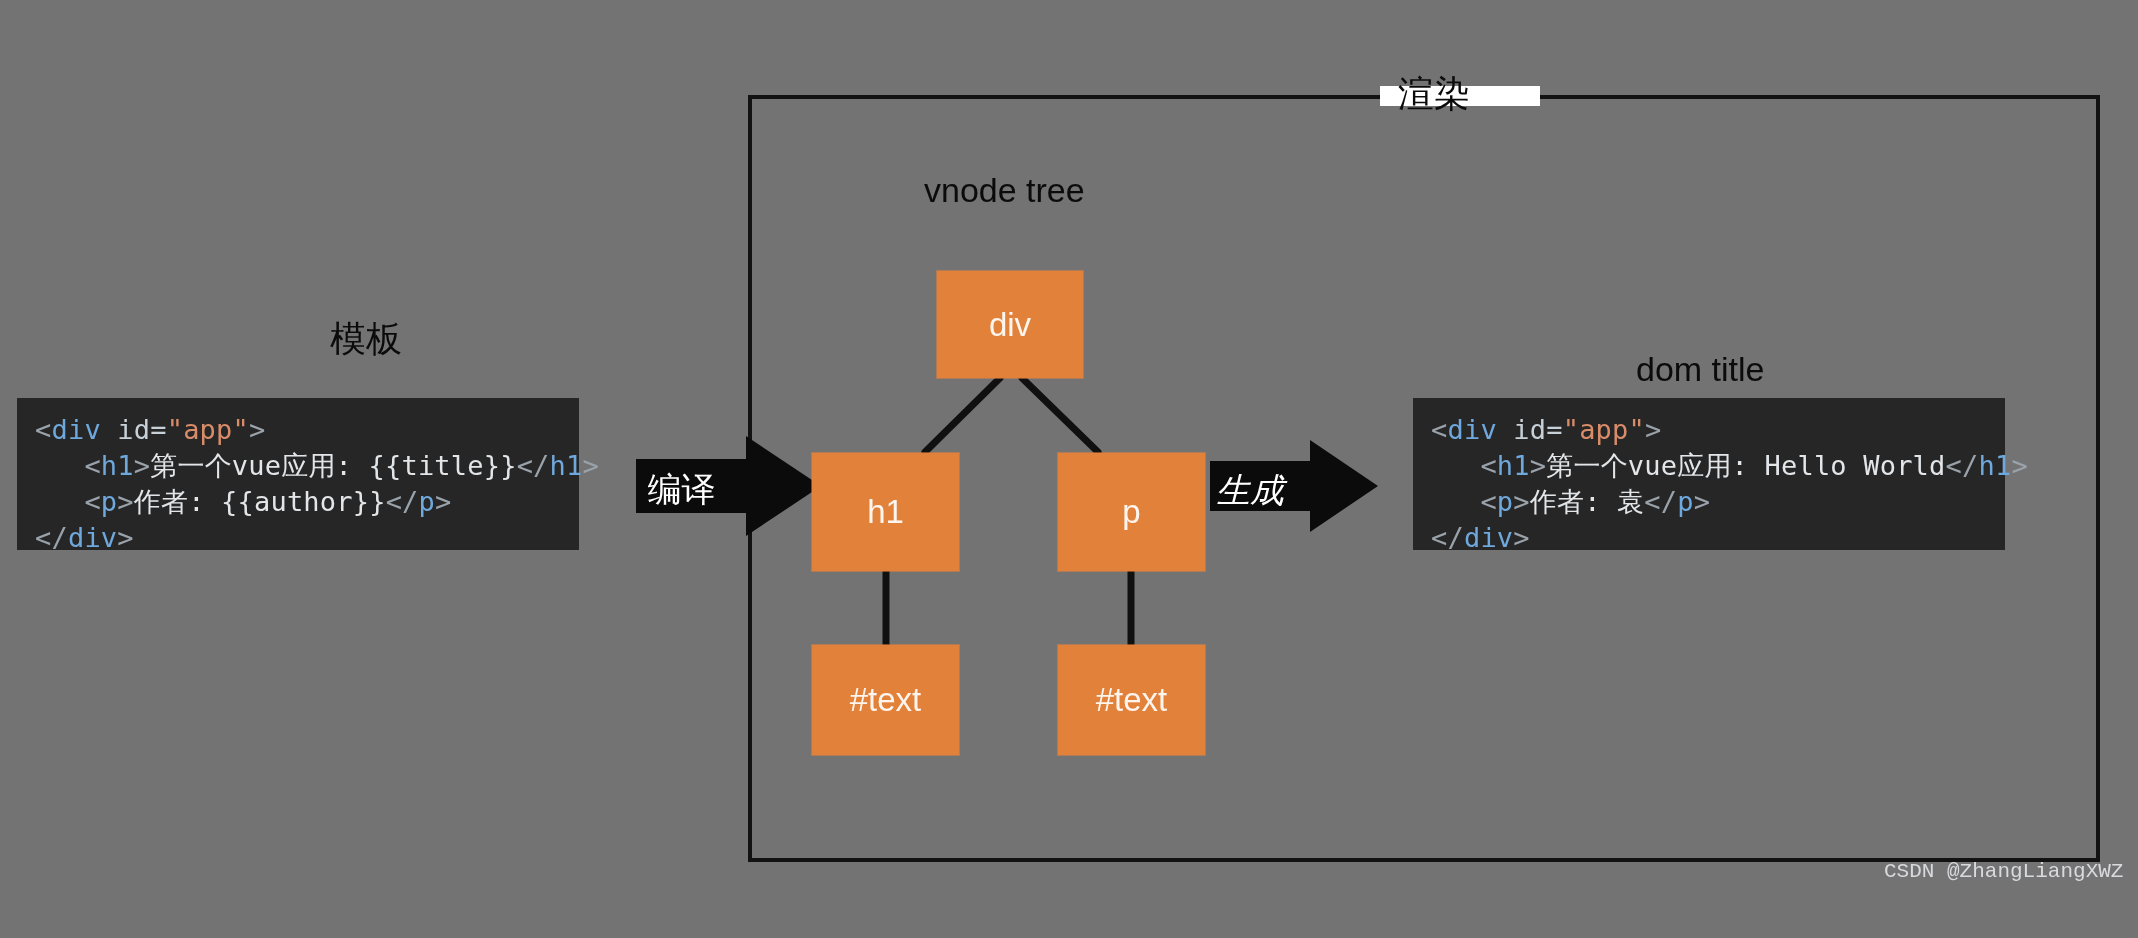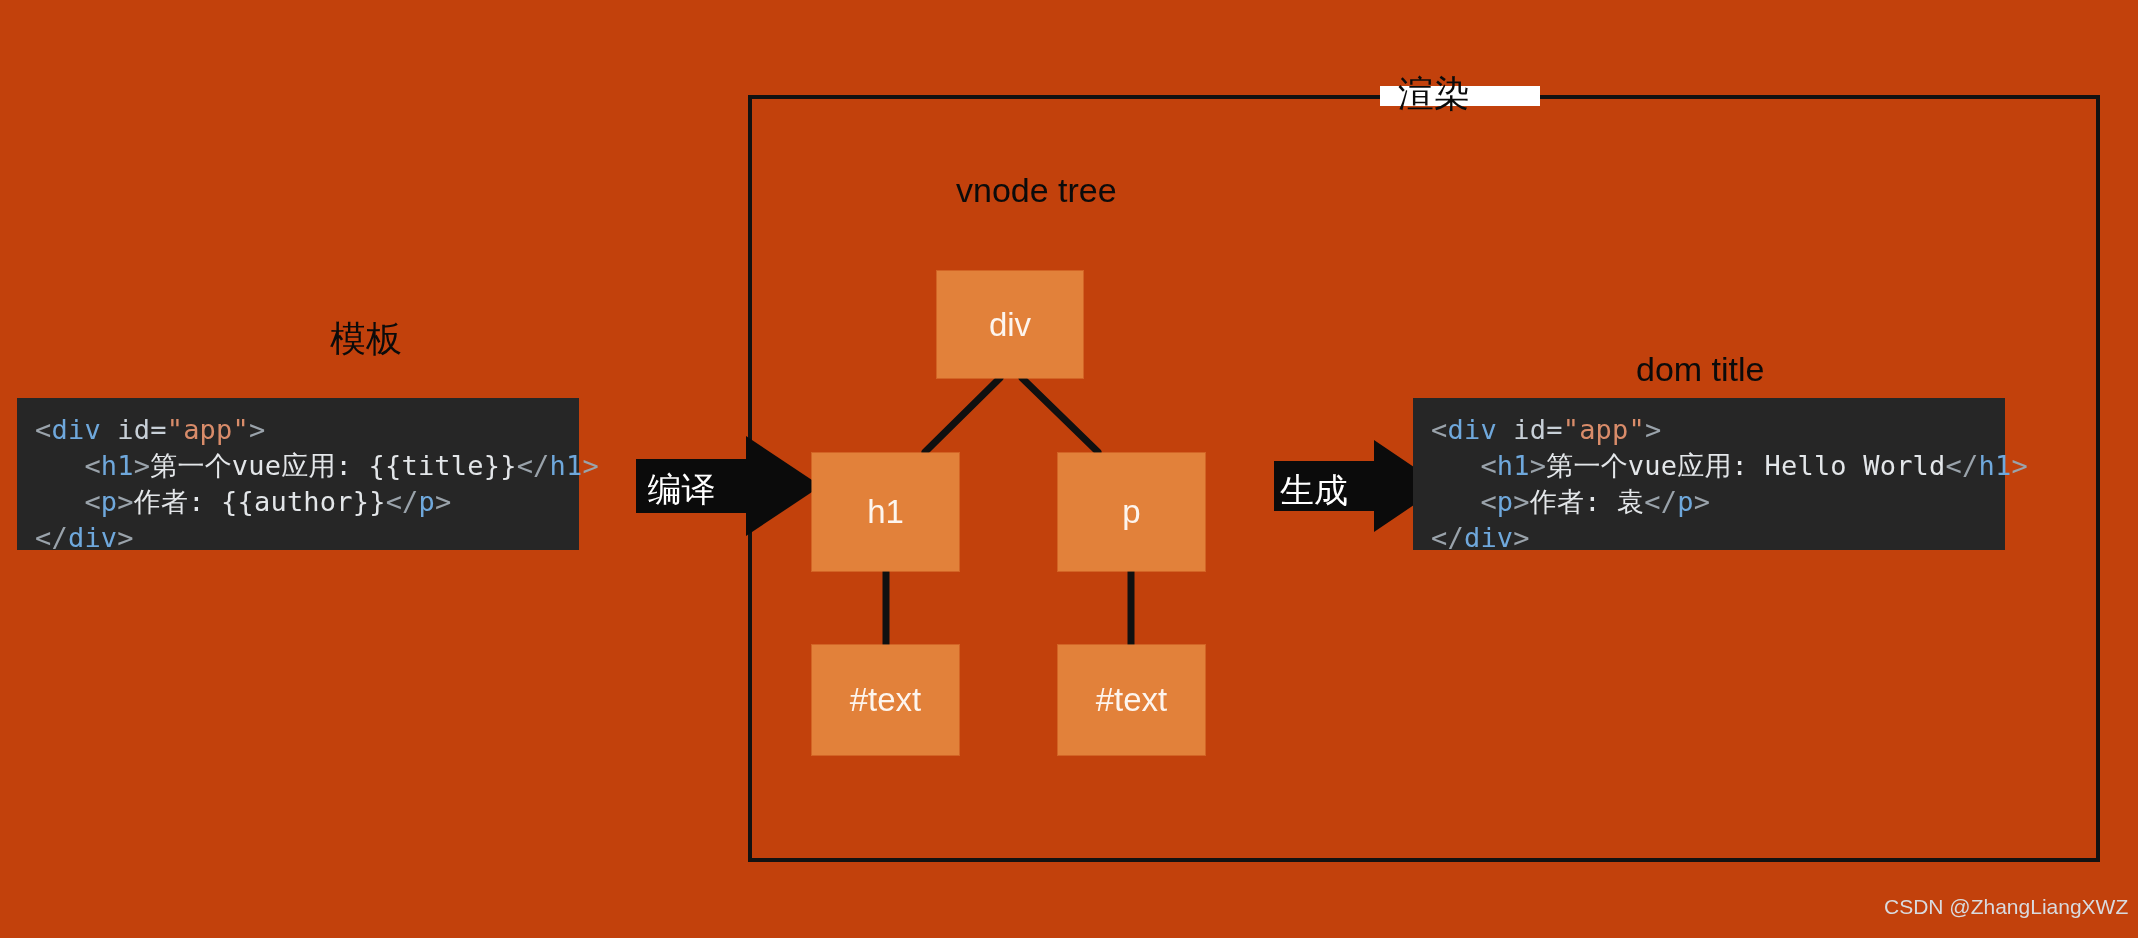--- a/index.html
+++ b/index.html
@@ -8,21 +8,21 @@
     padding: 0;
     background: #ffffff;
   }
   body {
     font-family: "Liberation Sans", "DejaVu Sans", sans-serif;
   }
   #canvas {
     position: relative;
     width: 2138px;
     height: 938px;
-    background: #c2410c;
+    background: #737373;
     overflow: hidden;
   }
 
   
   .abs { position: absolute; }
 
   
   .label {
     color: #0b0b0b;
     font-size: 34px;
@@ -113,45 +113,45 @@
 
   <div class="abs codeblock" id="template-code" style="left:17px; top:398px; width:562px; height:152px;"><span class="ln"><span class="punct">&lt;</span><span class="tag">div</span><span class="attr"> id=</span><span class="str">"app"</span><span class="punct">&gt;</span></span><span class="ln"><span>   </span><span class="punct">&lt;</span><span class="tag">h1</span><span class="punct">&gt;</span><span class="txt">第一个vue应用: {{title}}</span><span class="punct">&lt;/</span><span class="tag">h1</span><span class="punct">&gt;</span></span><span class="ln"><span>   </span><span class="punct">&lt;</span><span class="tag">p</span><span class="punct">&gt;</span><span class="txt">作者: {{author}}</span><span class="punct">&lt;/</span><span class="tag">p</span><span class="punct">&gt;</span></span><span class="ln"><span class="punct">&lt;/</span><span class="tag">div</span><span class="punct">&gt;</span></span></div>
 
   <div class="arrow-wrap" style="left:602px; top:436px; width:185px; height:100px;">
     <svg width="185" height="100" viewBox="0 0 185 100" aria-hidden="true">
       <polygon points="0,23 110,23 110,0 185,50 110,100 110,77 0,77" fill="#0b0b0b"></polygon>
     </svg>
     <div class="arrow-text" style="top:31px; left:-34px; right:60px;">编译</div>
   </div>
 
-  <div class="abs label" style="left:956px; top:173px;">vnode tree</div>
+  <div class="abs label" style="left:924px; top:173px;">vnode tree</div>
 
   <svg class="abs" style="left:0; top:0; width:2138px; height:938px; pointer-events:none;">
     <line x1="1000" y1="378" x2="925" y2="452" stroke="#101010" stroke-width="7" stroke-linecap="round"></line>
     <line x1="1022" y1="378" x2="1098" y2="452" stroke="#101010" stroke-width="7" stroke-linecap="round"></line>
     <line x1="886" y1="571" x2="886" y2="645" stroke="#101010" stroke-width="7" stroke-linecap="round"></line>
     <line x1="1131" y1="571" x2="1131" y2="645" stroke="#101010" stroke-width="7" stroke-linecap="round"></line>
   </svg>
 
   <div class="abs vnode" style="left:937px; top:271px; width:146px; height:107px;">div</div>
 
   <div class="abs vnode" style="left:812px; top:453px; width:147px; height:118px;">h1</div>
 
   <div class="abs vnode" style="left:1058px; top:453px; width:147px; height:118px;">p</div>
 
   <div class="abs vnode" style="left:812px; top:645px; width:147px; height:110px;">#text</div>
 
   <div class="abs vnode" style="left:1058px; top:645px; width:147px; height:110px;">#text</div>
 
-  <div class="arrow-wrap" style="left:1240px; top:440px; width:168px; height:92px;">
+  <div class="arrow-wrap" style="left:1176px; top:440px; width:168px; height:92px;font-style:italic;">
     <svg width="168" height="92" viewBox="0 0 168 92" aria-hidden="true">
       <polygon points="0,21 100,21 100,0 168,46 100,92 100,71 0,71" fill="#0b0b0b"></polygon>
     </svg>
     <div class="arrow-text" style="top:28px; left:-32px; right:56px;">生成</div>
   </div>
 
   <div class="abs label" style="left:1636px; top:352px;">dom title</div>
 
   <div class="abs codeblock" id="dom-code" style="left:1413px; top:398px; width:592px; height:152px;"><span class="ln"><span class="punct">&lt;</span><span class="tag">div</span><span class="attr"> id=</span><span class="str">"app"</span><span class="punct">&gt;</span></span><span class="ln"><span>   </span><span class="punct">&lt;</span><span class="tag">h1</span><span class="punct">&gt;</span><span class="txt">第一个vue应用: Hello World</span><span class="punct">&lt;/</span><span class="tag">h1</span><span class="punct">&gt;</span></span><span class="ln"><span>   </span><span class="punct">&lt;</span><span class="tag">p</span><span class="punct">&gt;</span><span class="txt">作者: 袁</span><span class="punct">&lt;/</span><span class="tag">p</span><span class="punct">&gt;</span></span><span class="ln"><span class="punct">&lt;/</span><span class="tag">div</span><span class="punct">&gt;</span></span></div>
 
-  <div class="abs watermark" style="left:1884px; top:895px;">CSDN @ZhangLiangXWZ</div>
+  <div class="abs watermark" style="left:1884px; top:860px;font-family:Liberation Mono, monospace;">CSDN @ZhangLiangXWZ</div>
 
 </div>
 
 </body></html>

